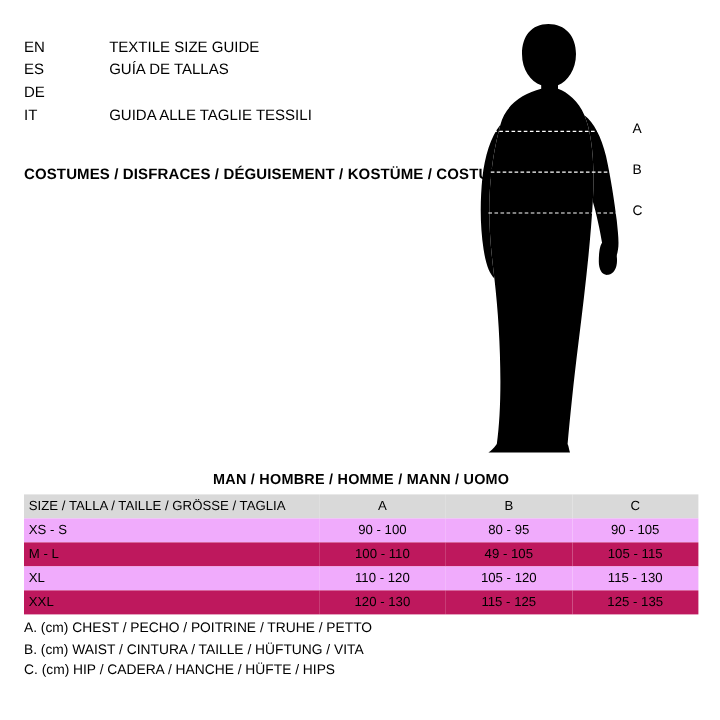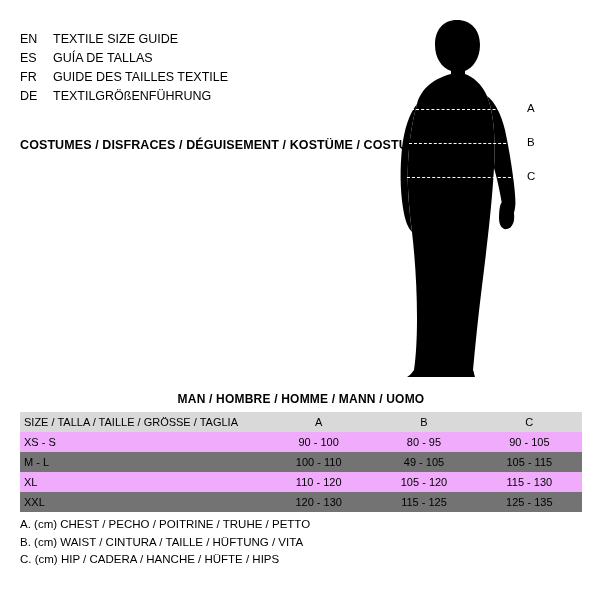--- a/index.html
+++ b/index.html
@@ -35,20 +35,21 @@
     font-size: 12.5px;
     line-height: 19px;
     white-space: nowrap;
   }
   .lang-code {
     width: 33px;
     flex: 0 0 33px;
   }
   .lang-text {
     flex: 1 1 auto;
+    margin-left: 38px;
   }
 
   .costumes-line {
     position: absolute;
     left: 20px;
     top: 138px;
     font-size: 12.5px;
     font-weight: bold;
     letter-spacing: 0.1px;
     white-space: nowrap;
@@ -107,21 +108,21 @@
     width: 238px;
   }
   table.size-table thead th {
     background: #d9d9d9;
     font-weight: normal;
   }
   table.size-table tbody tr.odd td {
     background: #f0abfc;
   }
   table.size-table tbody tr.even td {
-    background: #737373;
+    background: #be185d;
   }
 
   
   .legend {
     position: absolute;
     left: 20px;
     top: 516px;
     font-size: 11.5px;
     line-height: 17.5px;
   }
@@ -134,26 +135,25 @@
   <div class="lang-block">
     <div class="lang-row">
       <span class="lang-code">EN</span>
       <span class="lang-text">TEXTILE SIZE GUIDE</span>
     </div>
     <div class="lang-row">
       <span class="lang-code">ES</span>
       <span class="lang-text">GUÍA DE TALLAS</span>
     </div>
     <div class="lang-row">
-      <span class="lang-code">FR</span>
-      <span class="lang-text">GUIDE DES TAILLES TEXTILE</span>
-    </div>
-    <div class="lang-row">
       <span class="lang-code">DE</span>
-      <span class="lang-text">TEXTILGRÖßENFÜHRUNG</span>
+    </div>
+    <div class="lang-row">
+      <span class="lang-code">IT</span>
+      <span class="lang-text">GUIDA ALLE TAGLIE TESSILI</span>
     </div>
   </div>
 
   <div class="costumes-line">COSTUMES / DISFRACES / DÉGUISEMENT / KOSTÜME / COSTUMI</div>
 
   <div class="figure-area">
     <svg class="fig-svg" width="190" height="360" viewBox="0 0 190 360">
 
       <path fill="#000000" d="M62,2 C76,2 85,12 85,27 C85,40 78,50 70,53 L70,58 L56,58 L56,53 C47,50 40,40 40,27 C40,12 48,2 62,2 Z"></path>
 

